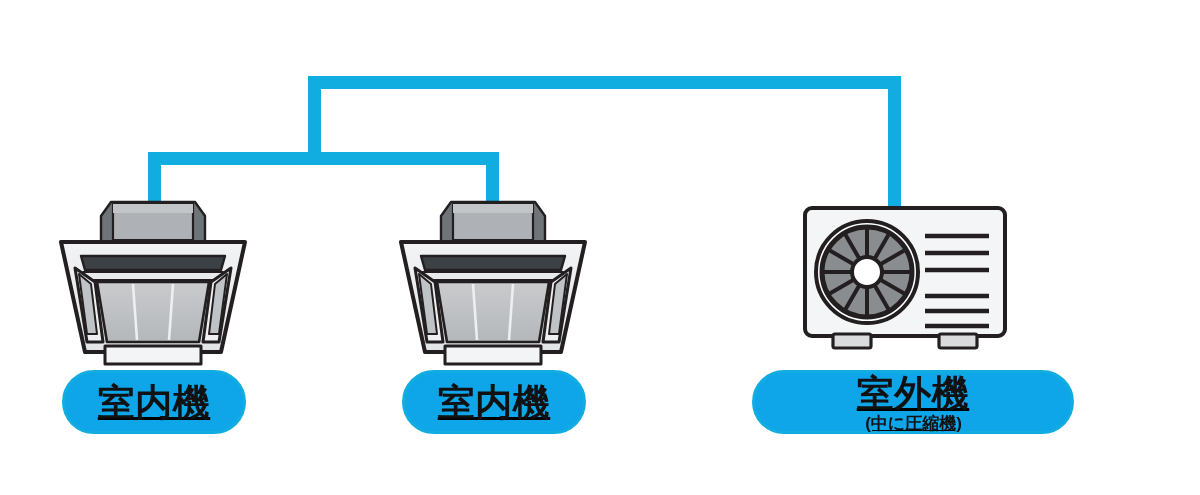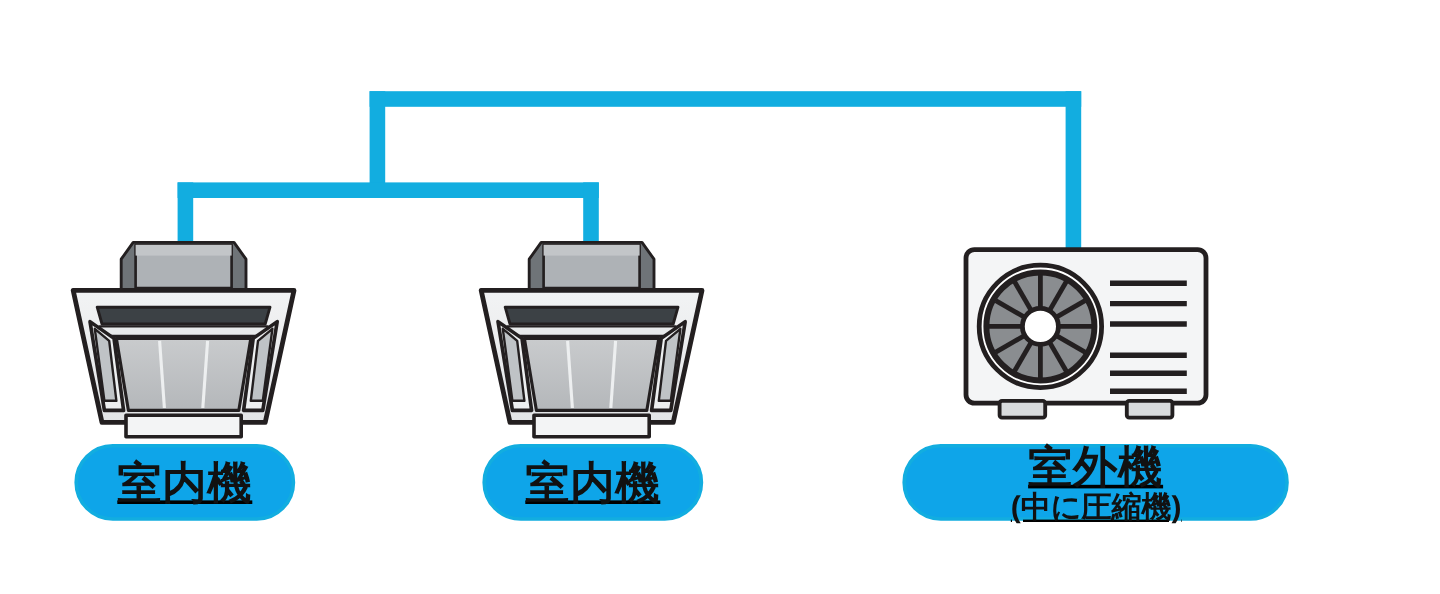--- a/index.html
+++ b/index.html
@@ -48,21 +48,21 @@
     text-decoration: underline;
   }
   .pill-main {
     font-size: 37px;
     font-weight: bold;
     color: #111111;
     letter-spacing: 0.5px;
     line-height: 1;
   }
   .pill-sub {
-    font-size: 25px;
+    font-size: 17px;
     font-weight: bold;
     color: #111111;
     line-height: 1;
     margin-left: 1px;
     position: relative;
     top: 3px;
   }
   #pill-indoor-1 { left: 62px;  top: 370px; width: 184px; height: 64px; }
   #pill-indoor-2 { left: 402px; top: 370px; width: 184px; height: 64px; }
   #pill-outdoor  { left: 752px; top: 370px; width: 322px; height: 64px; flex-direction: column; }

